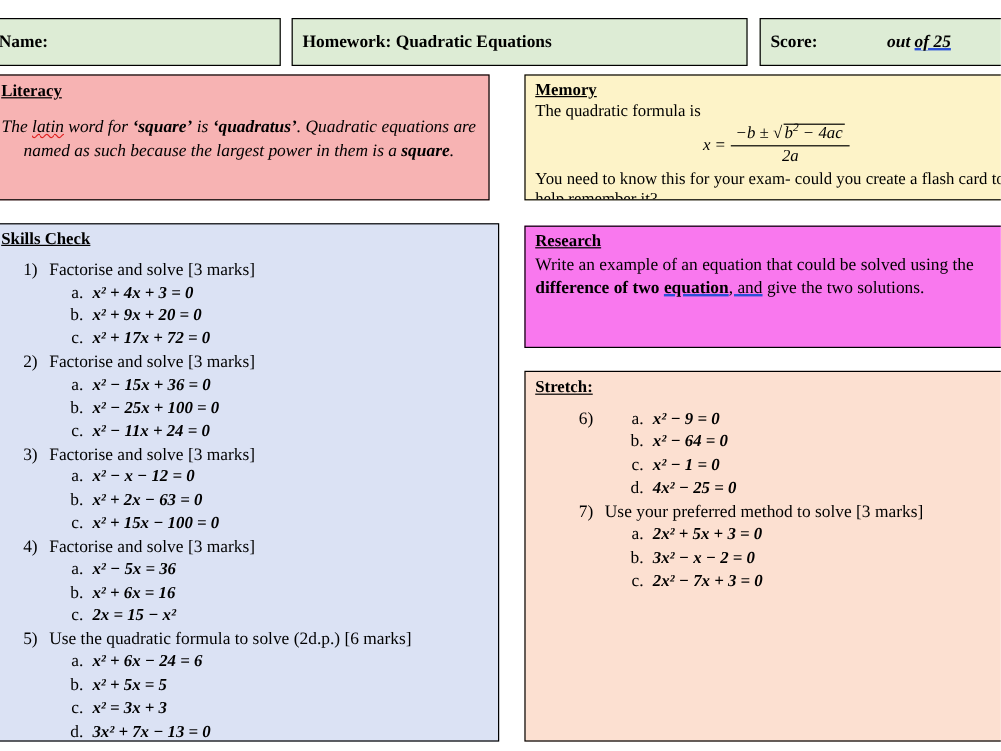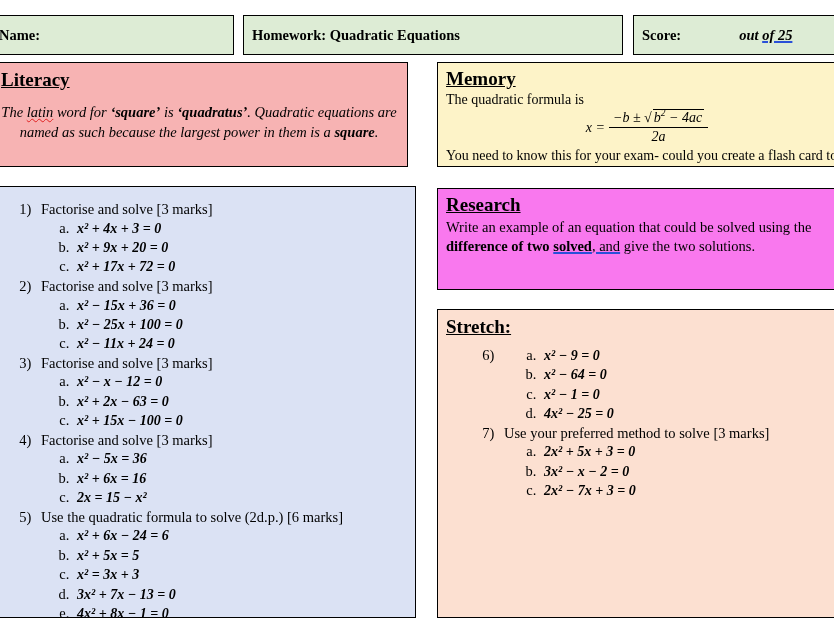--- a/index.html
+++ b/index.html
@@ -60,21 +60,21 @@
   }
 
   
   #literacy-box {
     left: -10px; top: 62px; width: 418px; height: 105px;
     background: #f7b3b3;
     padding: 6px 10px 0 10px;
   }
   .panel-head {
     font-weight: bold;
-    font-size: 19px;
+    font-size: 14px;
     text-decoration: underline;
     margin-bottom: 2px;
     font-family: "Liberation Serif", "DejaVu Serif", serif;
   }
   .literacy-text {
     text-align: center;
     font-style: italic;
     font-size: 14.5px;
     line-height: 1.35;
     margin-top: 12px;
@@ -215,20 +215,21 @@
       <span style="font-style:italic;">x =</span>
       <span class="frac">
         <span class="num"><span>−b ± </span>√<span class="rad"><span>b</span><sup>2</sup><span> − 4ac</span></span></span>
         <span class="den">2a</span>
       </span>
     </div>
     <div class="mem-line">You need to know this for your exam- could you create a flash card to help remember it?</div>
   </div>
 
   <div class="box" id="skills-box">
+    <div class="panel-head">Skills Check</div>
     <ol class="qlist" id="skills-questions" start="1">
         <li><span>Factorise and solve [3 marks]</span><ol class="sublist">
             <li><span class="eq">x² + 4x + 3 = 0</span></li>
             <li><span class="eq">x² + 9x + 20 = 0</span></li>
             <li><span class="eq">x² + 17x + 72 = 0</span></li>
           </ol></li>
         <li><span>Factorise and solve [3 marks]</span><ol class="sublist">
             <li><span class="eq">x² − 15x + 36 = 0</span></li>
             <li><span class="eq">x² − 25x + 100 = 0</span></li>
             <li><span class="eq">x² − 11x + 24 = 0</span></li>
@@ -248,21 +249,21 @@
             <li><span class="eq">x² + 5x = 5</span></li>
             <li><span class="eq">x² = 3x + 3</span></li>
             <li><span class="eq">3x² + 7x − 13 = 0</span></li>
             <li><span class="eq">4x² + 8x − 1 = 0</span></li>
           </ol></li>
       </ol>
   </div>
 
   <div class="box" id="research-box">
     <div class="panel-head">Research</div>
-    <div class="research-text"><span>Write an example of an equation that could be solved using the </span><b><span>difference of two </span><span class="sp-blue2">solved</span></b><span class="sp-blue2">, and</span><span> give the two solutions.</span></div>
+    <div class="research-text"><span>Write an example of an equation that could be solved using the </span><b><span>difference of two </span><span class="sp-blue2">equation</span></b><span class="sp-blue2">, and</span><span> give the two solutions.</span></div>
   </div>
 
   <div class="box" id="stretch-box">
     <div class="panel-head">Stretch:</div>
     <ol class="qlist stretch-list" id="stretch-questions" start="6">
         <li><ol class="sublist">
             <li><span class="eq">x² − 9 = 0</span></li>
             <li><span class="eq">x² − 64 = 0</span></li>
             <li><span class="eq">x² − 1 = 0</span></li>
             <li><span class="eq">4x² − 25 = 0</span></li>

